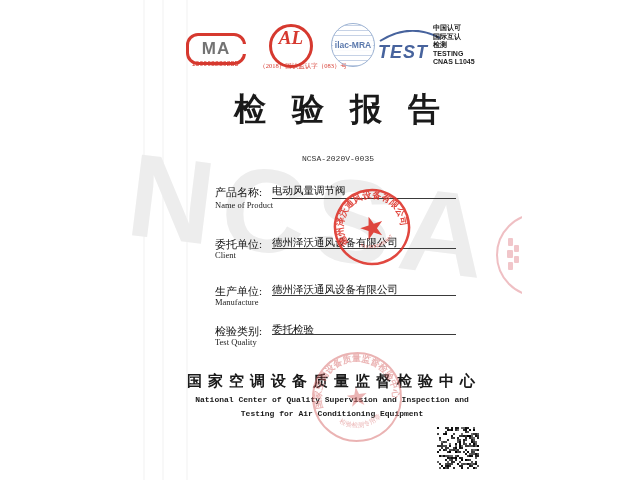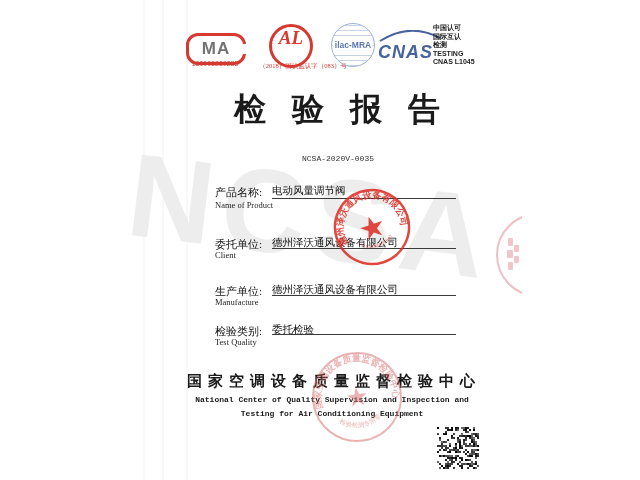--- a/index.html
+++ b/index.html
@@ -99,21 +99,21 @@
   <div class="cal-caption">（2018）国认监认字（083）号</div>
 
   <div class="ilac-circle">
     <span class="ilac-band">ilac-MRA</span>
   </div>
 
   <div class="cnas-wrap">
     <svg class="cnas-arc" width="64" height="12" viewBox="0 0 64 12">
       <path d="M2 11 Q 32 -8 62 8" stroke="#47639d" stroke-width="2" fill="none"></path>
     </svg>
-    <span class="cnas-text">CNAS</span>
+    <span class="cnas-text">TEST</span>
   </div>
 
   <div class="accred">
     <div>中国认可</div>
     <div>国际互认</div>
     <div>检测</div>
     <div>TESTING</div>
     <div>CNAS L1045</div>
   </div>
 

